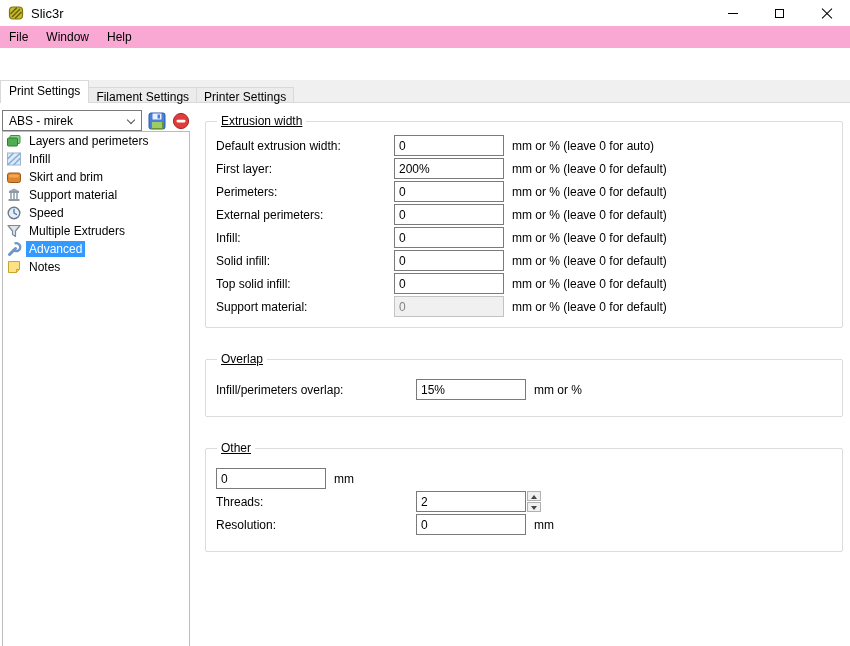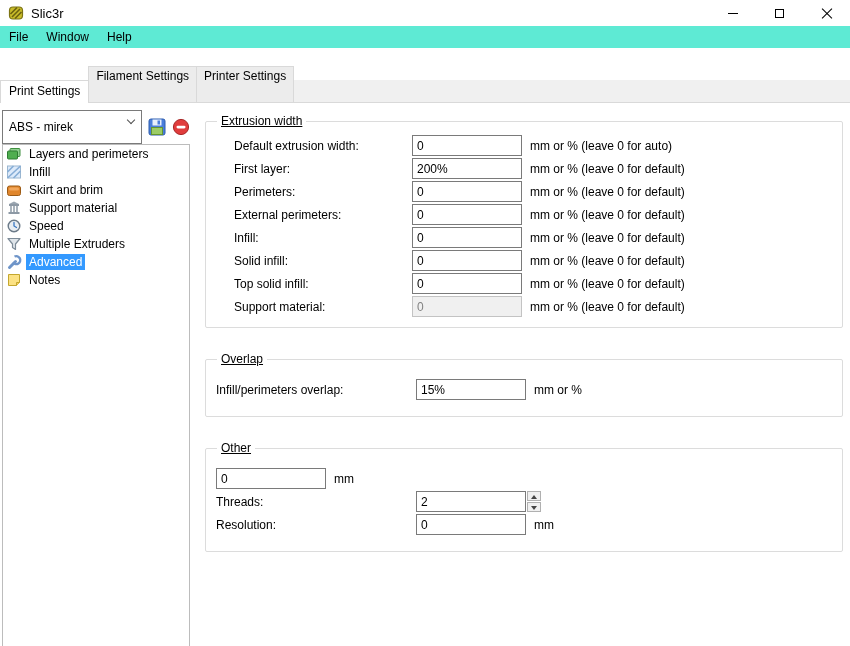--- a/index.html
+++ b/index.html
@@ -16,48 +16,48 @@
   .win-title { font-size:13px; }
   .caption-buttons { margin-left:auto; display:flex; height:100%; }
   .cap-btn { width:47px; height:100%; display:flex; align-items:center; justify-content:center; cursor:default; }
   .glyph-min { width:10px; height:1px; background:#000; display:block; }
   .glyph-max { width:9px; height:9px; border:1px solid #000; display:block; }
   .glyph-close { position:relative; width:12px; height:12px; display:block; }
   .glyph-close::before,.glyph-close::after { content:""; position:absolute; left:-1px; top:5.5px; width:14px; height:1px; background:#000; }
   .glyph-close::before { transform:rotate(45deg); }
   .glyph-close::after  { transform:rotate(-45deg); }
   
-  .menubar { height:22px; display:flex; align-items:center; padding-left:0; background:#5eead4; }
+  .menubar { height:22px; display:flex; align-items:center; padding-left:0; background:#f9a8d4; }
   .menu-item { padding:3px 9px; }
   
   .tabbar { height:23px; background:#f0f0f0; border-bottom:1px solid #d9d9d9; display:flex; align-items:flex-end;margin-top:32px; }
-  .tab { height:36px; line-height:19px; padding:0 7px; background:#ececec; border:1px solid #d9d9d9; border-bottom:none; margin-right:-1px; white-space:nowrap; position:relative; }
+  .tab { height:15px; line-height:19px; padding:0 7px; background:#ececec; border:1px solid #d9d9d9; border-bottom:none; margin-right:-1px; white-space:nowrap; position:relative; }
   .tab.active { background:#fff; height:23px; line-height:21px; margin-bottom:-1px; z-index:2; padding:0 8px; }
   
   .content { display:flex; height:575px; background:#fff; }
   .sidebar { width:190px; flex:none; display:flex; flex-direction:column; padding:7px 0 0 2px; }
   .preset-row { display:flex; align-items:center; flex:none; }
-  .combo { width:146px; height:34px; border:1px solid #7a7a7a; background:#fff; display:flex; align-items:center; padding:0 20px 0 6px; position:relative; }
+  .combo { width:146px; height:21px; border:1px solid #7a7a7a; background:#fff; display:flex; align-items:center; padding:0 20px 0 6px; position:relative; }
   .combo .chevron { position:absolute; right:7px; top:6px; width:6px; height:6px; border-right:1px solid #505050; border-bottom:1px solid #505050; transform:rotate(45deg); }
   .tool-btn { width:18px; height:18px; margin-left:6px; display:inline-flex; cursor:pointer; }
   .tool-btn svg { width:18px; height:18px; }
   .listbox { margin-top:0; flex:1; border:1px solid #bcbcbc; background:#fff; overflow:hidden; }
   .list-item { height:18px; display:flex; align-items:center; padding-left:3px; cursor:default; white-space:nowrap; }
   .li-icon { width:16px; height:16px; margin-right:4px; flex:none; display:inline-flex; }
   .li-icon svg { width:16px; height:16px; display:block; }
   .li-label { padding:1px 3px; }
   .li-label.selected { background:var(--sel,#3399ff); color:#fff; }
   
   .main { flex:1; padding:11px 7px 0 15px; }
   fieldset.group { border:1px solid #dcdcdc; border-radius:2px; margin:0 0 24px 0; padding:6px 10px 9px 10px; }
   fieldset.group legend { padding:0 4px; margin-left:1px; font-size:12px;text-decoration:underline; }
   .row { display:flex; align-items:center; height:23px; }
   .group.roomy { padding-top:12px; padding-bottom:15px; }
   .lbl { flex:none; }
-  .narrow .lbl { width:178px;margin-left:18px; }
+  .narrow .lbl { width:178px; }
   .wide  .lbl { width:200px; }
   input.field { width:110px; height:21px; border:1px solid #7a7a7a; padding:0 4px; font-family:"Liberation Sans",sans-serif; font-size:12px; background:#fff; color:#000; flex:none; }
   input.field:disabled { background:#f0f0f0; color:#838383; border-color:#c3c3c3; }
   .unit { margin-left:8px; white-space:nowrap; }
   .spinner { width:14px; height:21px; display:flex; flex-direction:column; margin-left:1px; flex:none; }
   .spin { flex:1; border:1px solid #b0b0b0; background:#f0f0f0; position:relative; cursor:pointer; }
   .spin.down { margin-top:1px; }
   .spin::after { content:""; position:absolute; left:2.5px; }
   .spin.up::after   { top:2.5px; border-left:3.5px solid transparent; border-right:3.5px solid transparent; border-bottom:4px solid #444; }
   .spin.down::after { top:2.5px; border-left:3.5px solid transparent; border-right:3.5px solid transparent; border-top:4px solid #444; }

